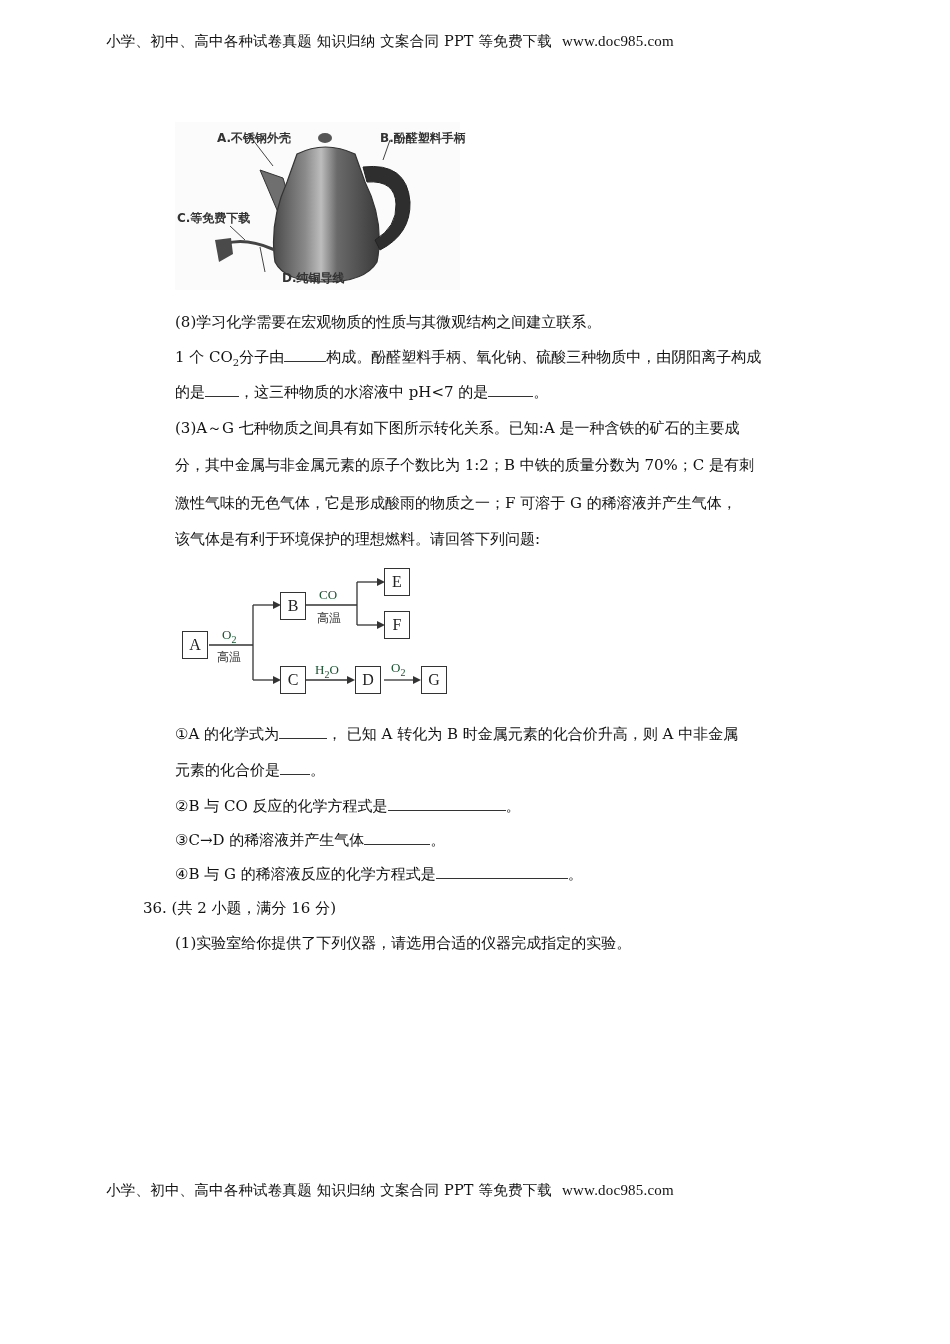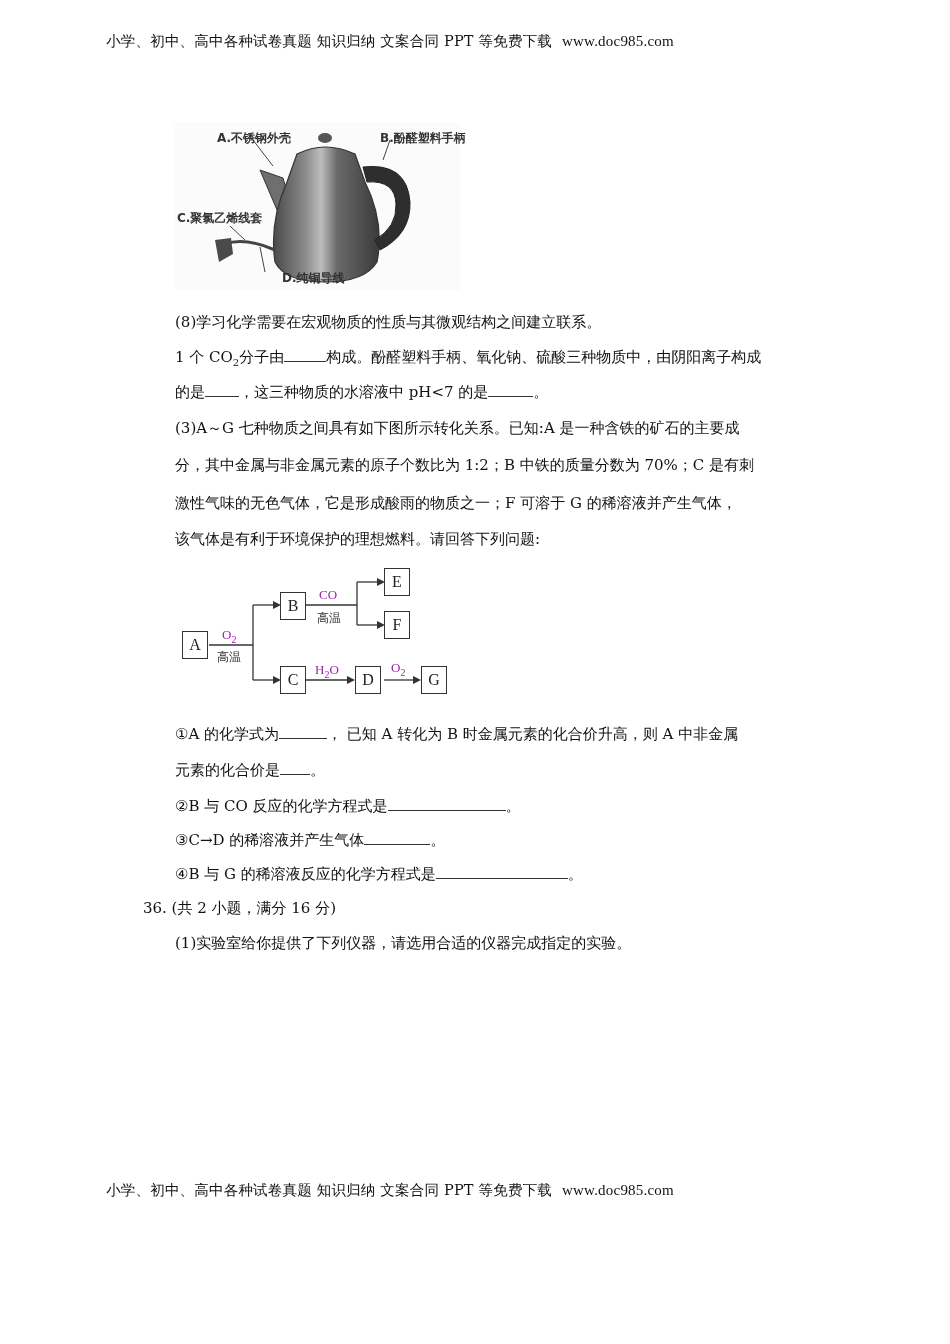--- a/index.html
+++ b/index.html
@@ -12,21 +12,21 @@
   sub { font-size: 10px; }
 
   
   .kettle { position: absolute; left: 175px; top: 122px; width: 285px; height: 168px; }
   .klbl { position: absolute; font-family: "DejaVu Sans", sans-serif; font-size: 12px; font-weight: bold; color: #333; white-space: nowrap; }
 
   
   .flow { position: absolute; left: 175px; top: 560px; width: 280px; height: 140px; }
   .box { position: absolute; width: 24px; height: 26px; border: 1.5px solid #333; background: #fff;
          font-family: "Liberation Serif", serif; font-size: 16px; text-align: center; line-height: 26px; color: #222; }
-  .cond { position: absolute; font-family: "Liberation Serif", serif; font-size: 13px; color: #a21caf; white-space: nowrap; }
+  .cond { position: absolute; font-family: "Liberation Serif", serif; font-size: 13px; color: #14532d; white-space: nowrap; }
   .cond-cn { position: absolute; font-family: "DejaVu Sans", sans-serif; font-size: 12px; color: #333; white-space: nowrap; }
 </style>
 </head>
 <body>
 
 <div class="hdr" style="top:32px;">
   <span>小学、初中、高中各种试卷真题 知识归纳 文案合同 PPT 等免费下载</span><span class="url">www.doc985.com</span>
 </div>
 
 <div class="kettle">
@@ -53,21 +53,21 @@
     <path d="M100 128 Q70 115 50 122" stroke="#444" stroke-width="3" fill="none"></path>
     <path d="M40 118 L56 116 L58 132 L44 140 Z" fill="#4a4a4a"></path>
 
     <line x1="78" y1="18" x2="98" y2="44" stroke="#444" stroke-width="1"></line>
     <line x1="215" y1="18" x2="208" y2="38" stroke="#444" stroke-width="1"></line>
     <line x1="55" y1="104" x2="70" y2="118" stroke="#444" stroke-width="1"></line>
     <line x1="85" y1="125" x2="90" y2="150" stroke="#444" stroke-width="1"></line>
   </svg>
   <span class="klbl" style="left:42px; top:8px;">A.不锈钢外壳</span>
   <span class="klbl" style="left:185px; top:8px;margin-left:20px;">B.酚醛塑料手柄</span>
-  <span class="klbl" style="left:2px; top:88px;">C.聚氯乙烯线套</span>
+  <span class="klbl" style="left:2px; top:88px;">C.等免费下载</span>
   <span class="klbl" style="left:62px; top:148px;margin-left:45px;">D.纯铜导线</span>
 </div>
 
 <div class="line" style="left:175px; top:313px;">(8)学习化学需要在宏观物质的性质与其微观结构之间建立联系。</div>
 <div class="line" style="left:175px; top:347px;">
   <span>1 个 CO</span><sub>2</sub><span>分子由</span><span class="blank" style="width:42px;"></span><span>构成。酚醛塑料手柄、氧化钠、硫酸三种物质中，由阴阳离子构成</span>
 </div>
 <div class="line" style="left:175px; top:382px;">
   <span>的是</span><span class="blank" style="width:34px;"></span><span>，这三种物质的水溶液中 pH&lt;7 的是</span><span class="blank" style="width:45px;"></span><span>。</span>
 </div>

